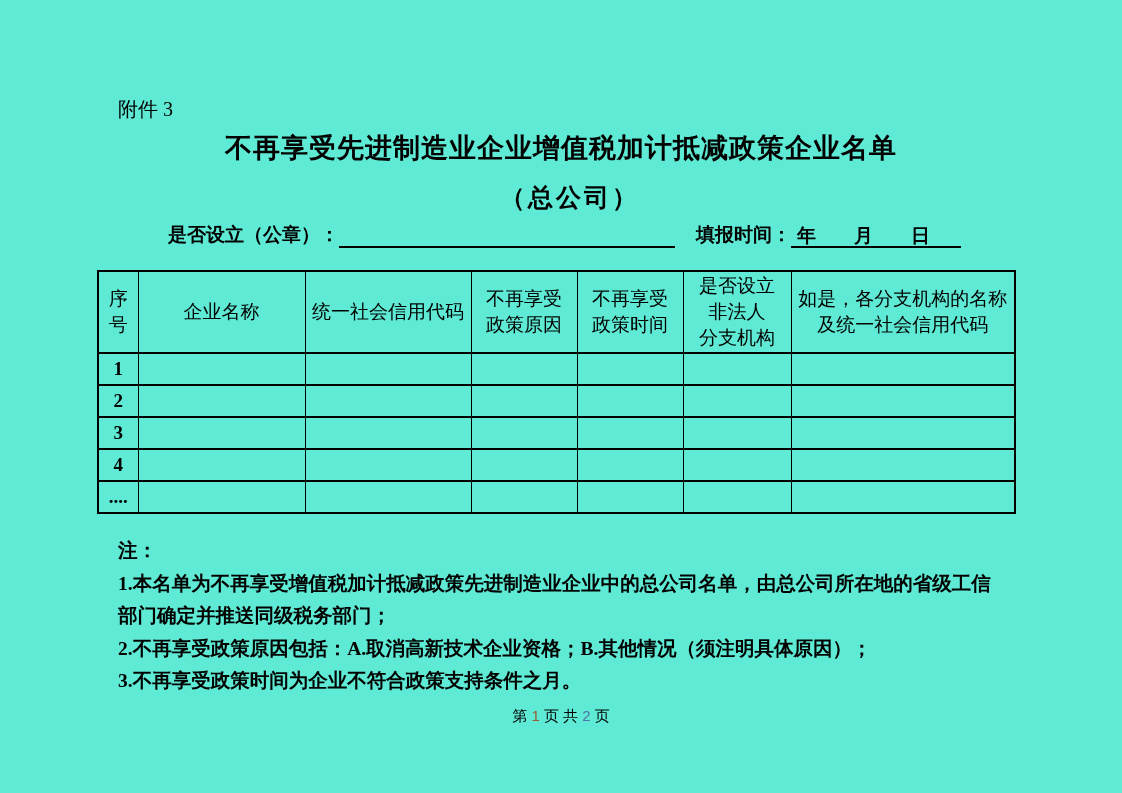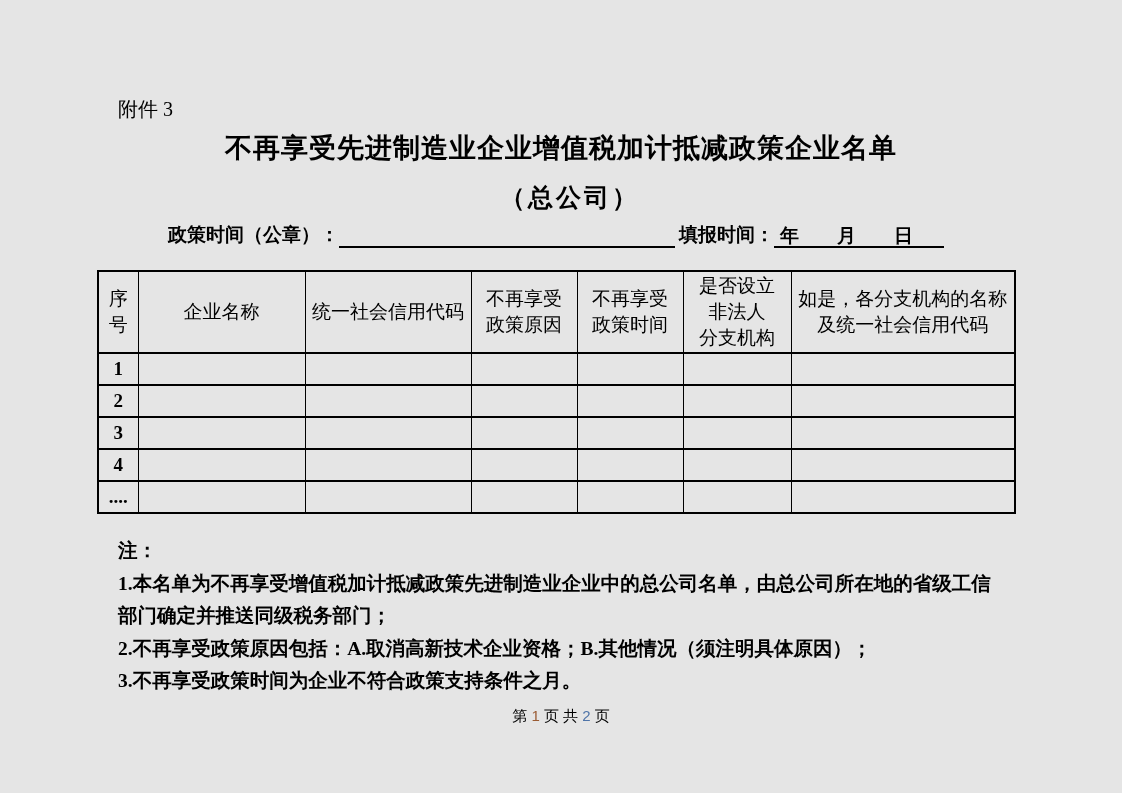--- a/index.html
+++ b/index.html
@@ -1,19 +1,19 @@
 <!DOCTYPE html>
 <html><head>
 <meta charset="utf-8">
 <style>
   html,body{margin:0;padding:0;background:#fff;}
   .page{
     position:relative;
     width:1122px;height:793px;
-    background:#e5e5e5;
+    background:#5eead4;
     color:#000;
     font-family:"Liberation Serif","DejaVu Serif",serif;
     overflow:hidden;
   }
   .attachment{
     position:absolute;left:118px;top:96px;
     font-size:20px;
   }
   .doc-title{
     position:absolute;left:0;top:130px;width:100%;
@@ -34,21 +34,21 @@
     font-family:"Liberation Sans","DejaVu Sans",sans-serif;
     font-size:19px;font-weight:bold;
     white-space:nowrap;
   }
   .fill-blank{
     display:inline-block;
     width:336px;height:23px;
     border-bottom:2px solid #000;
     vertical-align:bottom;
   }
-  .date-label{margin-left:4px;font-family:Liberation Serif, serif;}
+  .date-label{margin-left:21px;font-family:Liberation Serif, serif;}
   .date-blank{
     display:inline-block;
     min-width:158px;height:23px;
     border-bottom:2px solid #000;
     vertical-align:bottom;
     text-align:left;
     padding:0 6px;
   }
   table.main-table{
     position:absolute;left:97px;top:270px;
@@ -112,21 +112,21 @@
 
 <div class="page">
 
   <div class="attachment">附件 3</div>
 
   <div class="doc-title">不再享受先进制造业企业增值税加计抵减政策企业名单</div>
 
   <div class="doc-subtitle">（总公司）</div>
 
   <div class="form-line">
-    <span>政策时间（公章）：</span><span class="fill-blank"></span><span class="date-label">填报时间：</span><span class="date-blank">年　　月　　日</span>
+    <span>是否设立（公章）：</span><span class="fill-blank"></span><span class="date-label">填报时间：</span><span class="date-blank">年　　月　　日</span>
   </div>
 
   <table class="main-table">
     <colgroup>
       <col class="col-idx">
         <col class="col-name">
         <col class="col-code">
         <col class="col-reason">
         <col class="col-time">
         <col class="col-branch">

